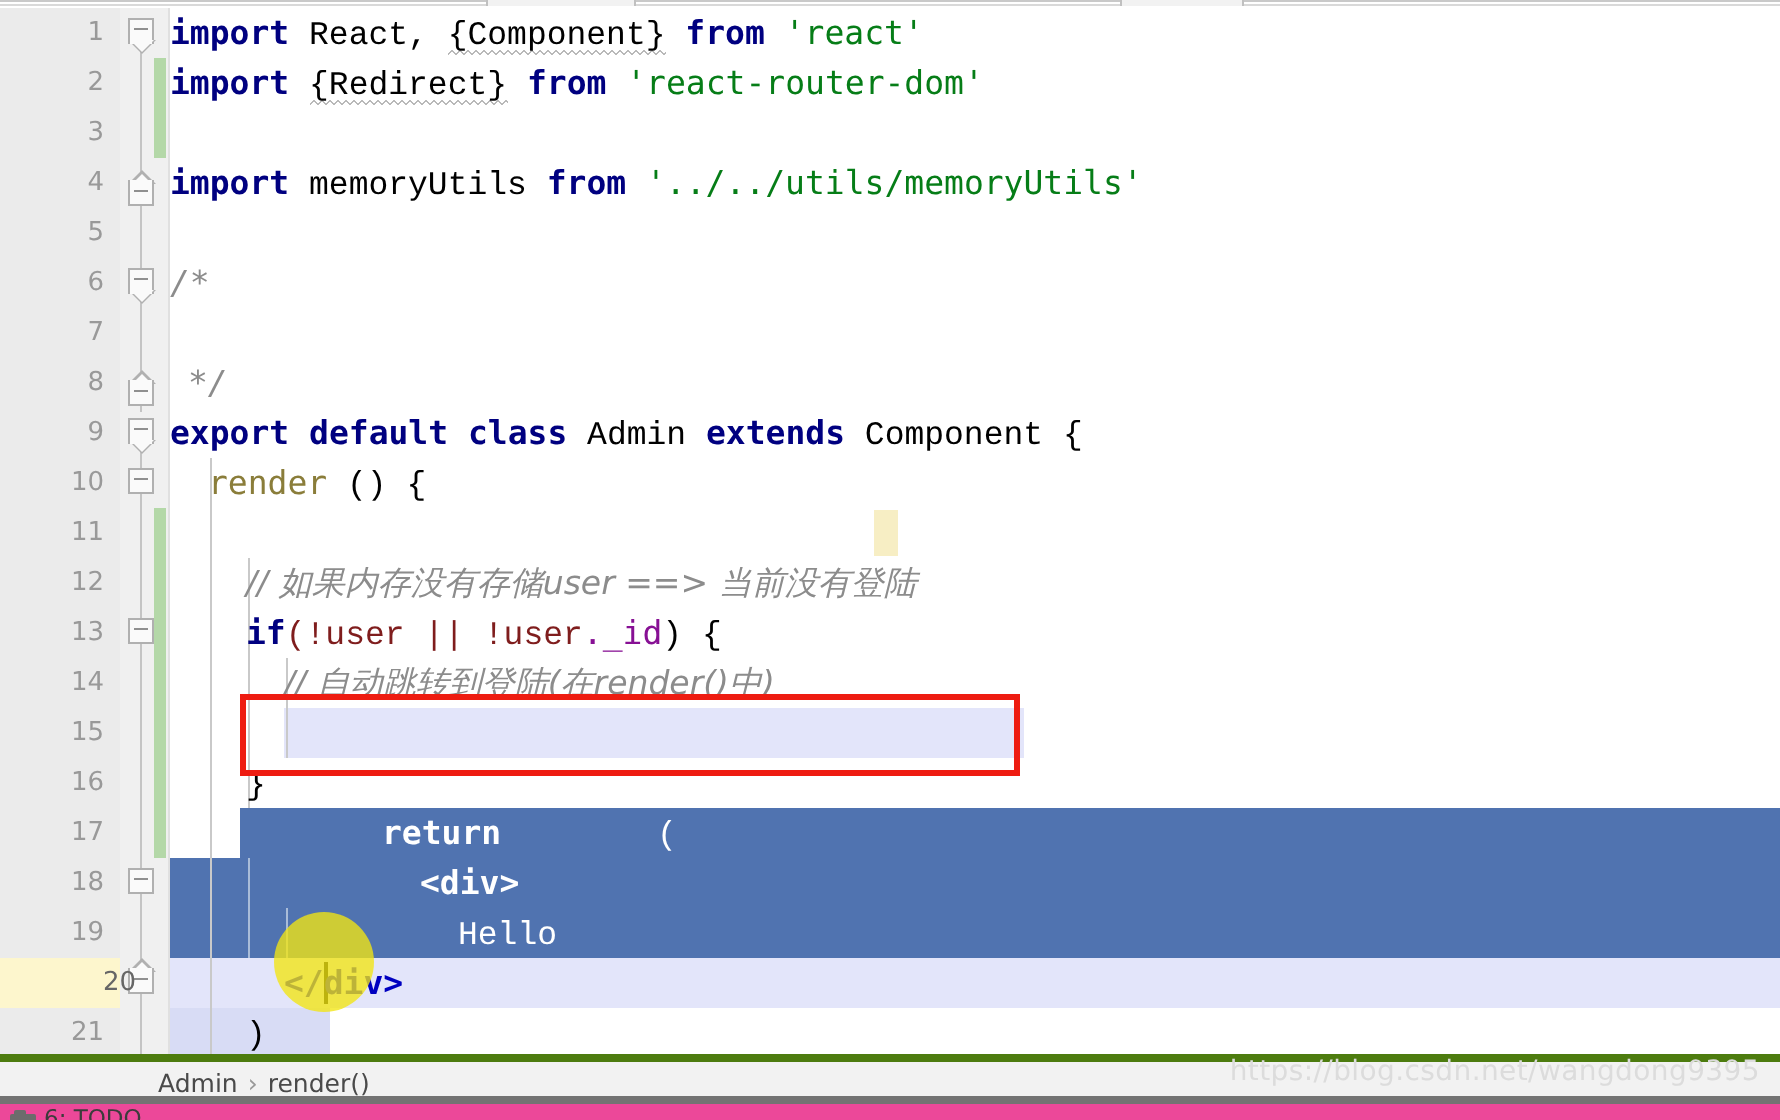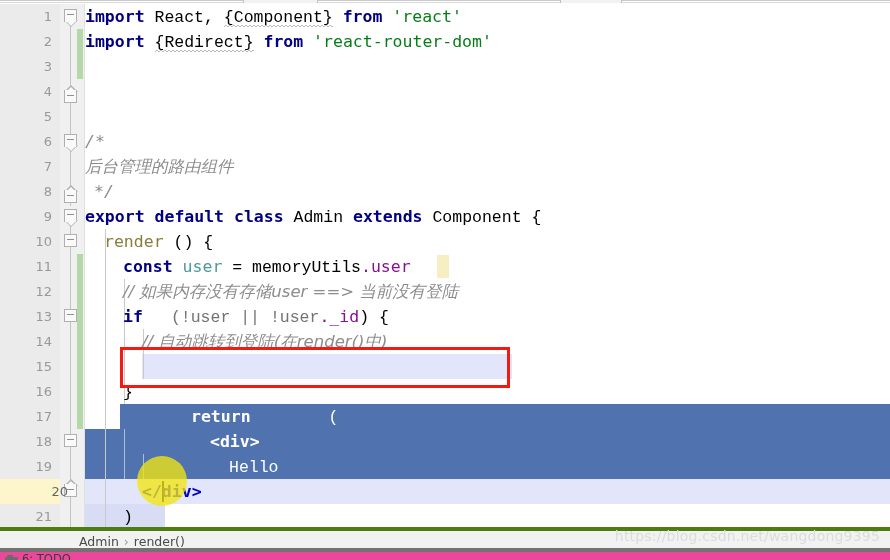--- a/index.html
+++ b/index.html
@@ -250,36 +250,35 @@
       <div class="ig onsel" style="left:58px;top:450px;height:25px;"></div>
       <div class="ig" style="left:39px;top:275px;height:125px;"></div>
       <div class="ig" style="left:58px;top:325px;height:50px;"></div>
 
       <div class="caret" style="left:77px;top:477px;height:21px;"></div>
 
       <div class="line" style="top:0px;left:0px;"><span class="kw">import</span><span class="pl"> </span><span class="pl">React</span><span class="pl">, </span><span class="pl sq">{Component}</span><span class="pl"> </span><span class="kw">from</span><span class="pl"> </span><span class="str">'react'</span></div>
 
       <div class="line" style="top:25px;left:0px;"><span class="kw">import</span><span class="pl"> </span><span class="pl sq">{Redirect}</span><span class="pl"> </span><span class="kw">from</span><span class="pl"> </span><span class="str">'react-router-dom'</span></div>
 
+      <div class="line" style="top:75px;left:0px;"><span class="kw">import</span><span class="pl"> </span><span class="pl">memoryUtils</span><span class="pl"> </span><span class="kw">from</span><span class="pl"> </span><span class="str">'../../utils/memoryUtils'</span></div>
 
       <div class="line" style="top:125px;left:0px;"><span class="cm">/*</span></div>
 
-      <div class="line" style="top:150px;left:0px;"><span class="cm" style="font-family:'DejaVu Sans','Liberation Sans',sans-serif;">后台管理的路由组件</span></div>
 
       <div class="line" style="top:175px;left:9px;"><span class="cm">*/</span></div>
 
       <div class="line" style="top:200px;left:0px;"><span class="kw">export</span><span class="pl"> </span><span class="kw">default</span><span class="pl"> </span><span class="kw">class</span><span class="pl"> </span><span class="pl">Admin</span><span class="pl"> </span><span class="kw">extends</span><span class="pl"> </span><span class="pl">Component</span><span class="pl"> </span><span class="pl">{</span></div>
 
       <div class="line" style="top:225px;left:19px;"><span class="fn">render</span><span class="pl"> </span><span class="pl">()</span><span class="pl"> </span><span class="pl">{</span></div>
 
-      <div class="line" style="top:250px;left:38px;"><span class="kw">const</span><span class="pl"> </span><span class="loc">user</span><span class="pl"> </span><span class="pl">=</span><span class="pl"> </span><span class="pl">memoryUtils</span><span class="prop">.user</span></div>
 
       <div class="line" style="top:275px;left:38px;font-family:'DejaVu Sans','Liberation Sans',sans-serif;"><span class="cm">// 如果内存没有存储user ==&gt; 当前没有登陆</span></div>
 
-      <div class="line" style="top:300px;left:38px;"><span class="kw">if</span><span class="pl" style="color:#737373;margin-left:28px;">(!user || !user</span><span class="prop">._id</span><span class="pl">) {</span></div>
+      <div class="line" style="top:300px;left:38px;"><span class="kw">if</span><span class="pl" style="color:#7f1d1d;">(!user || !user</span><span class="prop">._id</span><span class="pl">) {</span></div>
 
       <div class="line" style="top:325px;left:57px;font-family:'DejaVu Sans','Liberation Sans',sans-serif;"><span class="cm">// 自动跳转到登陆(在render()中)</span></div>
 
 
       <div class="line" style="top:375px;left:38px;"><span class="pl">}</span></div>
 
       <div class="line selline" style="top:400px;left:38px;"><span class="kw selline">return</span><span class="pl selline"> </span><span class="pl selline">(</span></div>
 
       <div class="line selline" style="top:425px;left:57px;text-align:right;"><span class="tag selline">&lt;div&gt;</span></div>
 

